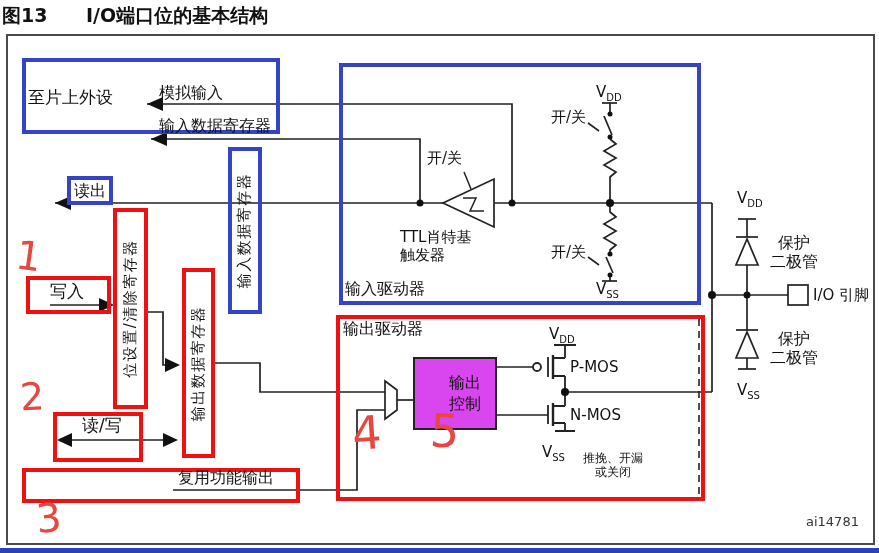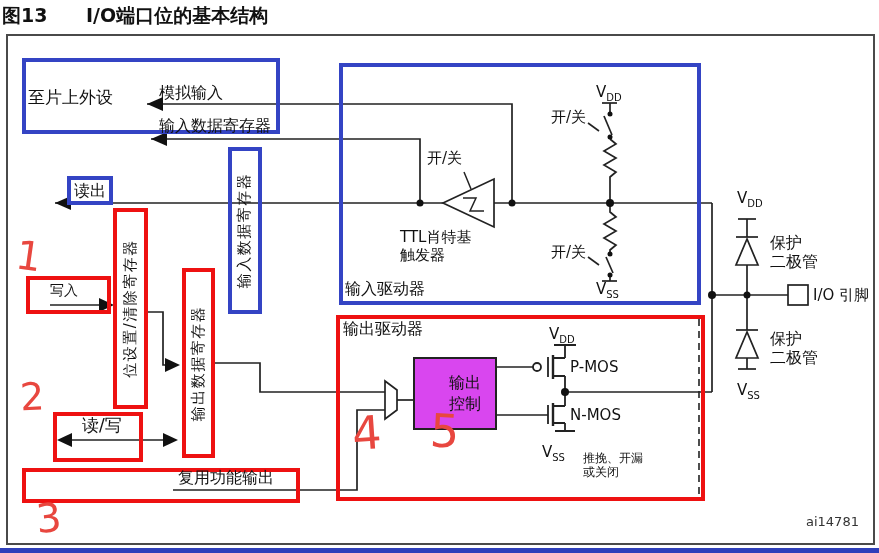--- a/index.html
+++ b/index.html
@@ -19,21 +19,21 @@
   .frame{position:absolute;border:2px solid #4a4a4a;background:transparent;}
   .bluebox{position:absolute;border:4px solid var(--box-blue);box-sizing:border-box;background:transparent;}
   .redbox{position:absolute;border:4px solid var(--box-red);box-sizing:border-box;background:transparent;}
   .vbox{display:flex;align-items:center;justify-content:center;}
   .vtext{transform:rotate(-90deg);white-space:nowrap;font-size:15px;letter-spacing:1.5px;}
   .vsub{font-size:10px;}
   .vmain{font-size:15px;}
   .handnum{position:absolute;color:var(--anno-red);font-weight:400;line-height:1;}
   .ctrlbox{position:absolute;border:2px solid #222;box-sizing:border-box;display:flex;flex-direction:column;align-items:center;justify-content:center;background:#d946ef;padding-left:20px;}
   svg{position:absolute;left:0;top:0;}
-  .twoline{line-height:1.2;}
+  .twoline{line-height:1.2;text-align:center;}
 </style>
 </head>
 <body>
 
 <div id="canvas">
 
   <div class="lbl" style="left:2px;top:5px;font-size:19px;font-weight:bold;">图13</div>
   <div class="lbl" style="left:86px;top:5px;font-size:19px;font-weight:bold;">I/O端口位的基本结构</div>
 
   <div class="frame" style="left:6px;top:34px;width:865px;height:507px;"></div>
@@ -164,21 +164,21 @@
     <span class="vtext">输出数据寄存器</span>
   </div>
   <div class="redbox" style="left:53px;top:412px;width:90px;height:50px;"></div>
   <div class="redbox" style="left:22px;top:468px;width:278px;height:35px;"></div>
   <div class="redbox" style="left:336px;top:315px;width:369px;height:186px;"></div>
 
   <div class="lbl" style="left:28px;top:88px;font-size:17px;">至片上外设</div>
   <div class="lbl" style="left:159px;top:84px;font-size:16px;">模拟输入</div>
   <div class="lbl" style="left:159px;top:117px;font-size:16px;">输入数据寄存器</div>
   <div class="lbl" style="left:74px;top:182px;font-size:16px;">读出</div>
-  <div class="lbl" style="left:50px;top:282px;font-size:14px;">写入</div>
+  <div class="lbl" style="left:50px;top:282px;font-size:17px;">写入</div>
   <div class="lbl" style="left:82px;top:416px;font-size:17px;">读/写</div>
   <div class="lbl" style="left:178px;top:469px;font-size:16px;">复用功能输出</div>
 
   <div class="lbl" style="left:345px;top:280px;font-size:16px;">输入驱动器</div>
   <div class="lbl" style="left:427px;top:150px;font-size:15px;">开/关</div>
   <div class="lbl twoline" style="left:400px;top:228px;width:102px;font-size:15px;text-align:left;white-space:normal;">
     <div>TTL肖特基</div>
     <div>触发器</div>
   </div>
   <div class="lbl" style="left:551px;top:109px;font-size:15px;">开/关</div>

